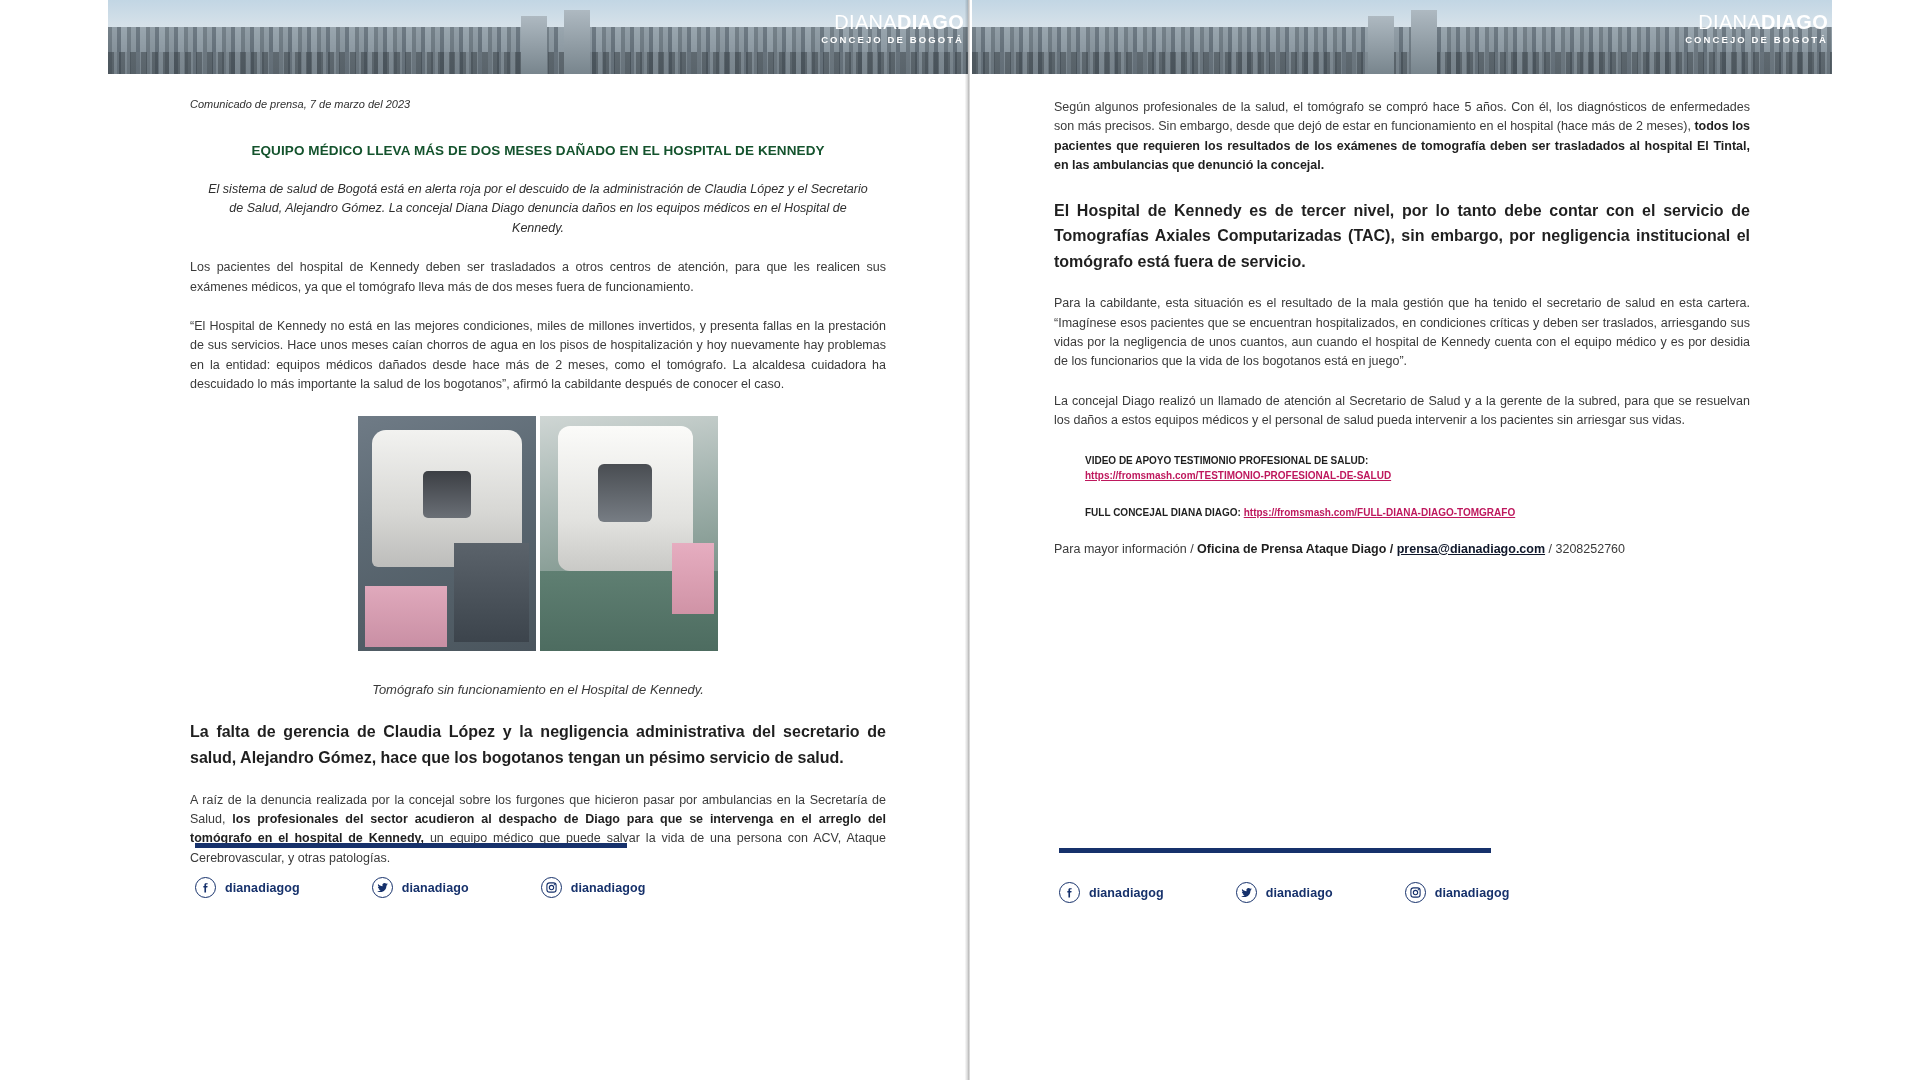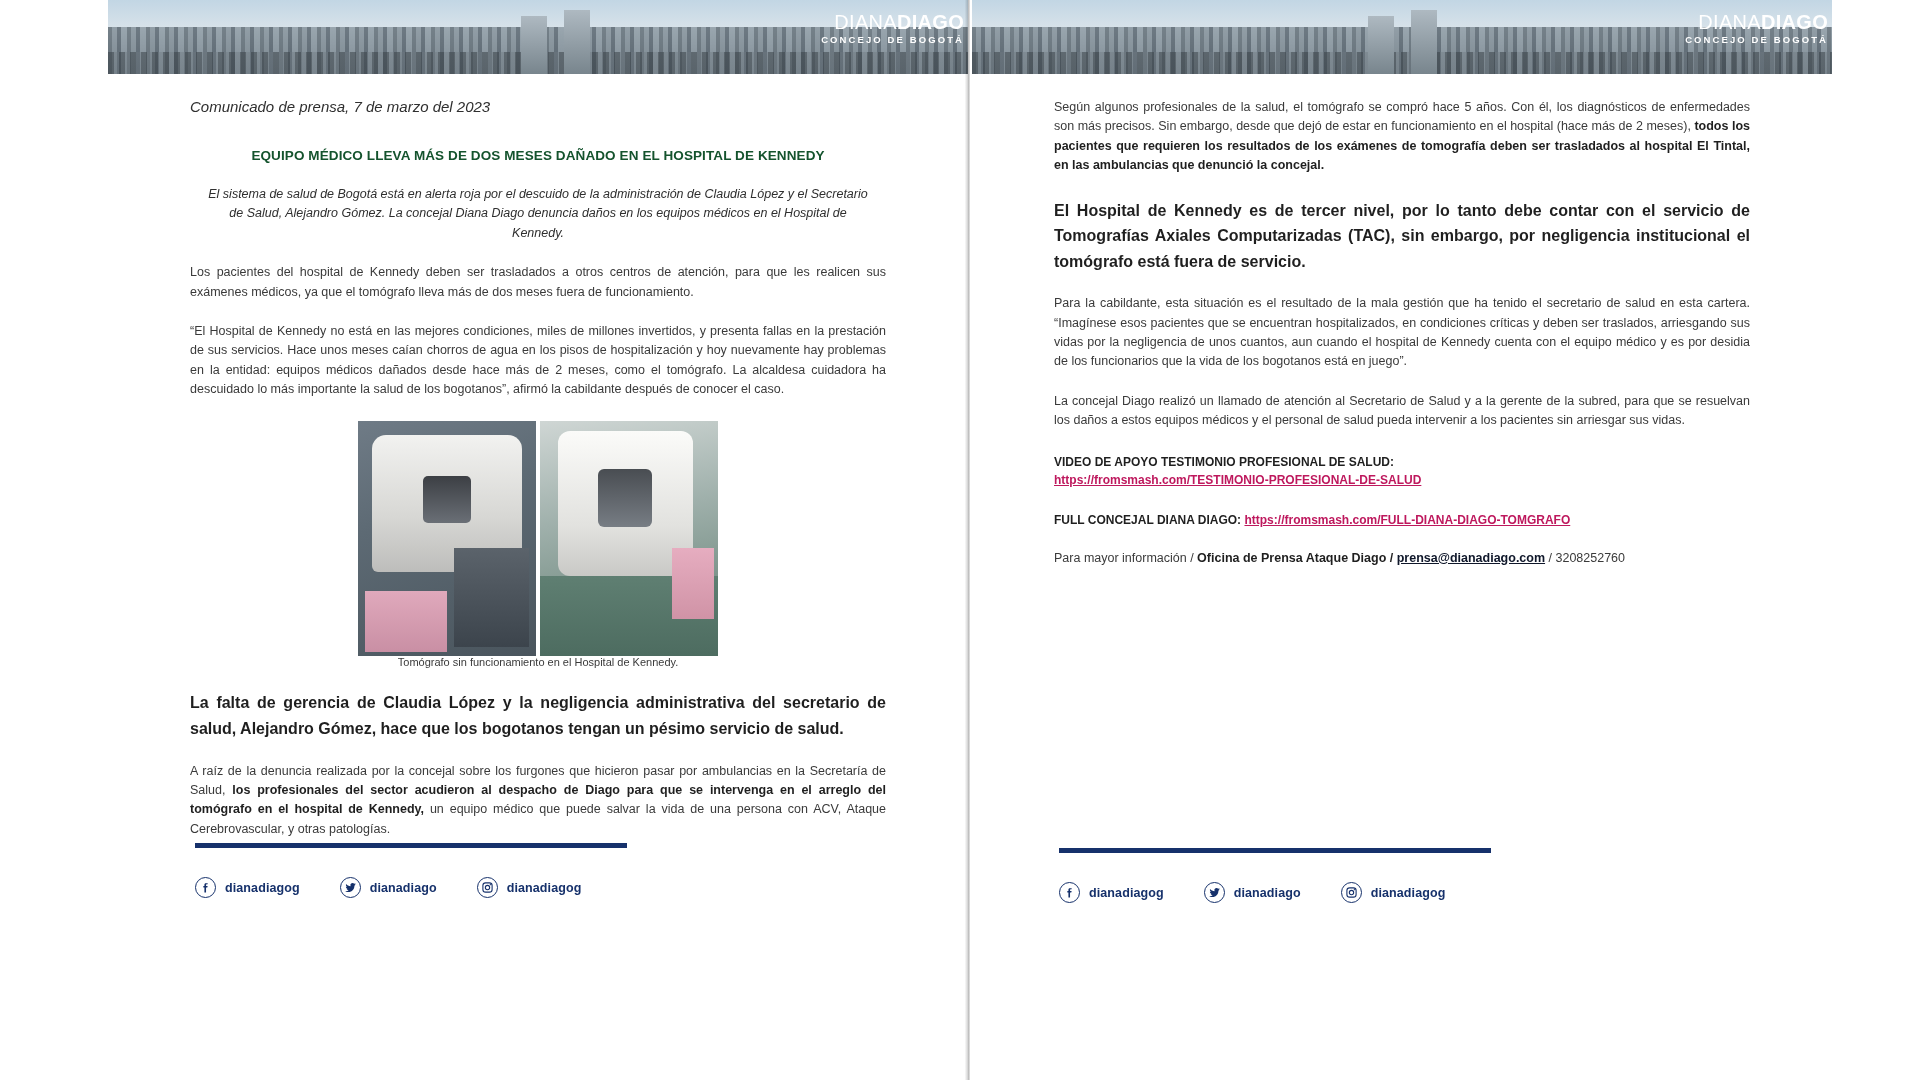--- a/index.html
+++ b/index.html
@@ -90,21 +90,21 @@
   }
 
   
   .sheet-body {
     position: relative;
     padding: 0 82px;
     color: #3b3b3b;
   }
   .dateline {
     font-style: italic;
-    font-size: 15px;
+    font-size: 11px;
     color: #2f2f2f;
     margin-top: 24px;
   }
   h1.title {
     font-size: 13.5px;
     font-weight: 700;
     color: #14532d;
     text-align: center;
     margin: 33px 0 0 0;
     letter-spacing: .1px;
@@ -174,32 +174,34 @@
   }
   .floor-b{
     position:absolute; left:0; bottom:0; width:100%; height:34%;
     background: linear-gradient(to bottom,#5f7f72,#4d6c60);
   }
   .bed-b{
     position:absolute; right:2%; bottom:16%; width:24%; height:30%;
     background: linear-gradient(to bottom,#e6adc0,#d093a6);
   }
   .caption {
-    font-size: 11px;
+    font-style: italic;
+    font-size: 13px;
     color: #3a3a3a;
-    margin-top: 0;
+    margin-top: 31px;
   }
 
   
   .kicker {
-    font-size: 12px;
+    font-size: 10px;
     font-weight: 700;
     color: #1f1f1f;
     margin-top: 22px;
     line-height: 1.5;
+    margin-left: 31px;
   }
   a.link {
     color: #be185d;
     font-weight: 700;
     text-decoration: underline;
     word-break: break-all;
   }
   .contact {
     font-size: 12.5px;
     margin-top: 20px;
@@ -213,21 +215,21 @@
   .social-rule {
     height: 5px;
     background: #16316b;
     margin: 0 auto;
   }
   .social-rule-left  { width: 432px; margin-left: 87px; }
   .social-rule-right { width: 432px; margin-left: 87px; }
   .social-row {
     display: flex;
     align-items: center;
-    gap: 40px;
+    gap: 72px;
     margin-top: 29px;
     padding-left: 87px;
   }
   .social-item { display: flex; align-items: center; gap: 9px; }
   .social-ico {
     width: 21px; height: 21px;
     border: 1.6px solid #16316b;
     border-radius: 50%;
     display: flex; align-items: center; justify-content: center;
     color: #16316b;

